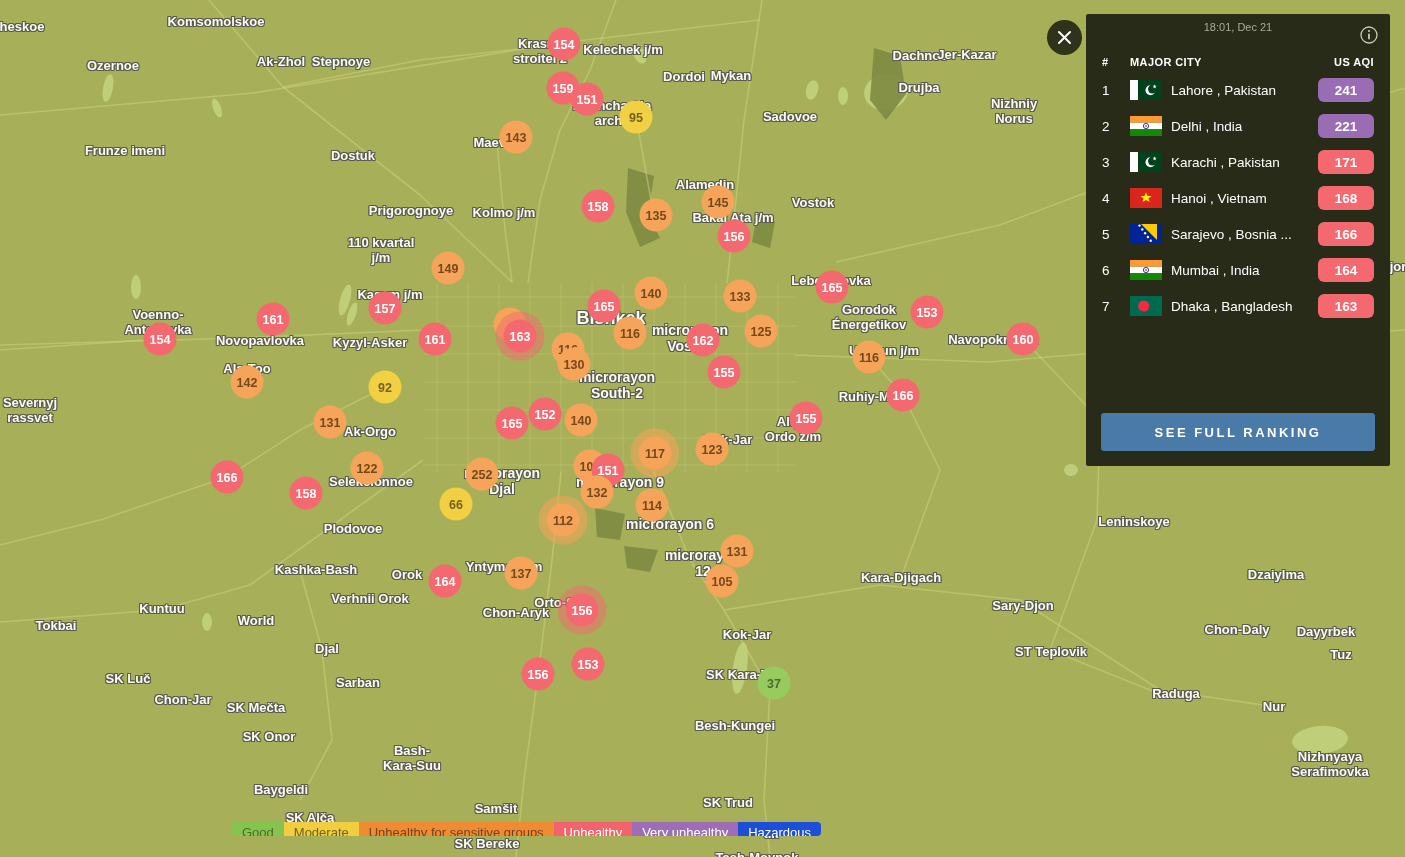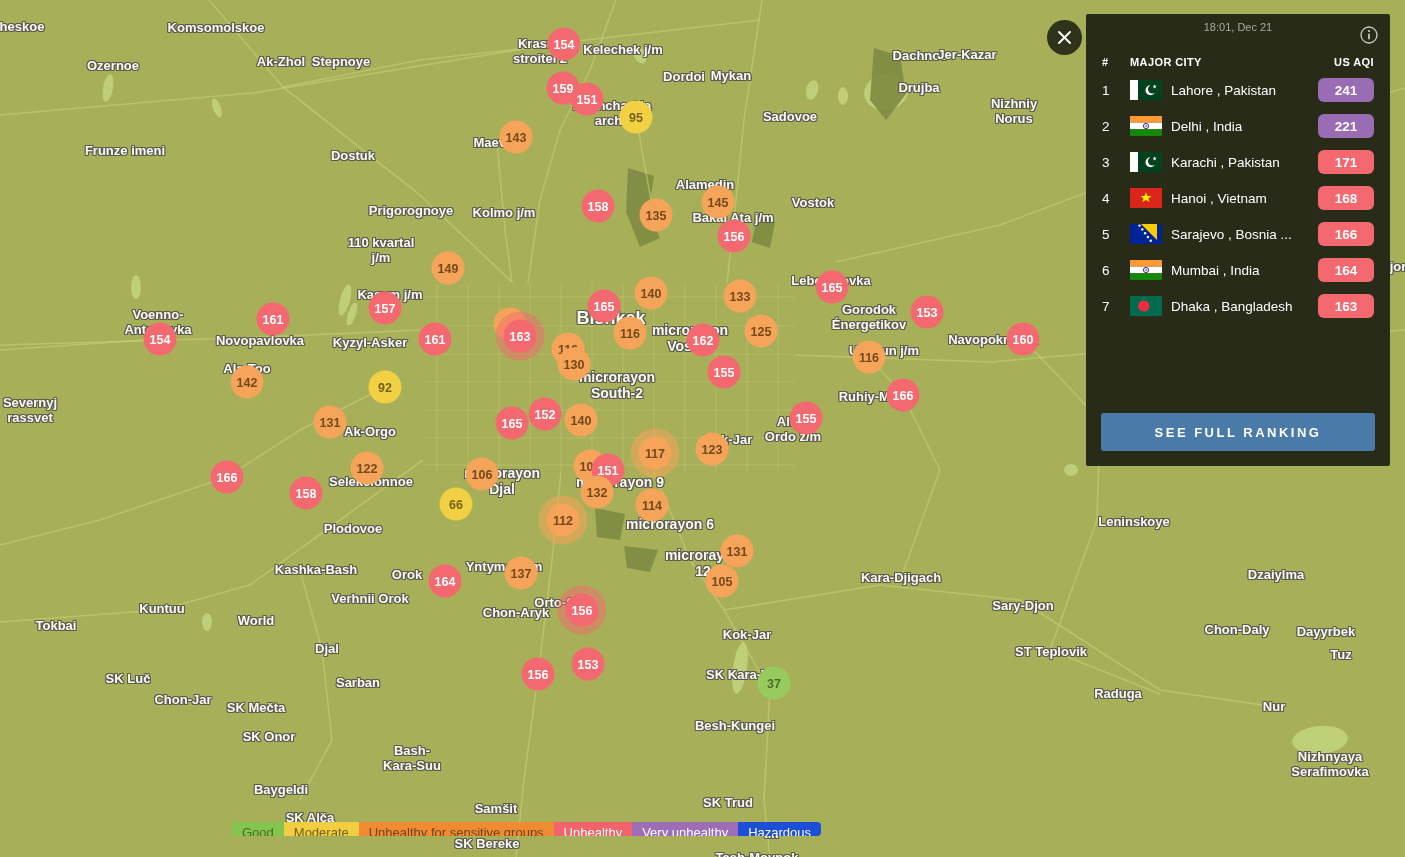--- a/index.html
+++ b/index.html
@@ -111,21 +111,21 @@
       <path d="M160,339 L0,350" fill="none" stroke="#ced67e" stroke-width="1.6" opacity="0.5" stroke-linejoin="round"></path>
       <path d="M227,477 L100,520 L0,545" fill="none" stroke="#ced67e" stroke-width="1.6" opacity="0.5" stroke-linejoin="round"></path>
       <path d="M385,387 L300,430 L227,477" fill="none" stroke="#ced67e" stroke-width="1.6" opacity="0.5" stroke-linejoin="round"></path>
       <path d="M869,357 L903,395 L940,470 L901,578" fill="none" stroke="#ced67e" stroke-width="1.6" opacity="0.5" stroke-linejoin="round"></path>
       <path d="M636,117 L651,200" fill="none" stroke="#ced67e" stroke-width="1.6" opacity="0.5" stroke-linejoin="round"></path>
       <path d="M283,87 L420,60 L564,44" fill="none" stroke="#ced67e" stroke-width="1.6" opacity="0.5" stroke-linejoin="round"></path>
     </svg>
 
   <div id="labels">
       <div class="map-label" style="left: 22px; top: 27px;">heskoe</div>
-      <div class="map-label" style="left: 216px; top: 28px;">Komsomolskoe</div>
+      <div class="map-label" style="left: 216px; top: 22px;">Komsomolskoe</div>
       <div class="map-label" style="left: 113px; top: 66px;">Ozernoe</div>
       <div class="map-label" style="left: 281px; top: 62px;">Ak-Zhol</div>
       <div class="map-label" style="left: 341px; top: 62px;">Stepnoye</div>
       <div class="map-label" style="left: 125px; top: 151px;">Frunze imeni</div>
       <div class="map-label" style="left: 353px; top: 156px;">Dostuk</div>
       <div class="map-label" style="left: 540px; top: 52px;">Krasny
 stroitel 2</div>
       <div class="map-label" style="left: 623px; top: 50px;">Kelechek j/m</div>
       <div class="map-label" style="left: 684px; top: 77px;">Dordoi</div>
       <div class="map-label" style="left: 731px; top: 69px; margin-top: 7px;">Mykan</div>
@@ -198,21 +198,21 @@
       <div class="map-label" style="left: 496px; top: 809px;">Samšit</div>
       <div class="map-label" style="left: 487px; top: 844px;">SK Bereke</div>
       <div class="map-label" style="left: 747px; top: 635px;">Kok-Jar</div>
       <div class="map-label" style="left: 741px; top: 675px;">SK Kara-To</div>
       <div class="map-label" style="left: 735px; top: 726px;">Besh-Kungei</div>
       <div class="map-label" style="left: 728px; top: 803px;">SK Trud</div>
       <div class="map-label" style="left: 901px; top: 578px;">Kara-Djigach</div>
       <div class="map-label" style="left: 1023px; top: 606px;">Sary-Djon</div>
       <div class="map-label" style="left: 1051px; top: 652px;">ST Teplovik</div>
       <div class="map-label" style="left: 1134px; top: 522px;">Leninskoye</div>
-      <div class="map-label" style="left: 1112px; top: 694px; padding-left: 12px;">Raduga</div>
+      <div class="map-label" style="left: 1170px; top: 694px; padding-left: 12px;">Raduga</div>
       <div class="map-label" style="left: 1274px; top: 707px;">Nur</div>
       <div class="map-label" style="left: 1276px; top: 575px;">Dzaiylma</div>
       <div class="map-label" style="left: 1237px; top: 630px;">Chon-Daly</div>
       <div class="map-label" style="left: 1326px; top: 632px;">Dayyrbek</div>
       <div class="map-label" style="left: 1341px; top: 655px;">Tuz</div>
       <div class="map-label" style="left: 1330px; top: 765px;">Nizhnyaya
 Serafimovka</div>
       <div class="map-label" style="left: 771px; top: 834px;">tik</div>
       <div class="map-label" style="left: 1398px; top: 267px;">jor</div>
       <div class="map-label" style="left: 757px; top: 858px;">Tash-Moynok</div>
@@ -254,21 +254,21 @@
       <div class="aqi-marker red" style="left: 806px; top: 418px;">155</div>
       <div class="aqi-marker orange" style="left: 330px; top: 422px;">131</div>
       <div class="aqi-marker red" style="left: 512px; top: 423px;">165</div>
       <div class="aqi-marker red" style="left: 545px; top: 414px;">152</div>
       <div class="aqi-marker orange" style="left: 581px; top: 420px;">140</div>
       <div class="aqi-marker orange" style="left: 712px; top: 449px;">123</div>
       <div class="aqi-marker orange halo" style="left: 655px; top: 453px;">117</div>
       <div class="aqi-marker orange" style="left: 367px; top: 468px;">122</div>
       <div class="aqi-marker red" style="left: 227px; top: 477px;">166</div>
       <div class="aqi-marker red" style="left: 306px; top: 493px;">158</div>
-      <div class="aqi-marker orange" style="left: 482px; top: 474px;">106</div>
+      <div class="aqi-marker orange" style="left: 482px; top: 474px;">252</div>
       <div class="aqi-marker orange" style="left: 590px; top: 466px;">102</div>
       <div class="aqi-marker red" style="left: 608px; top: 470px;">151</div>
       <div class="aqi-marker orange" style="left: 597px; top: 492px;">132</div>
       <div class="aqi-marker yellow" style="left: 456px; top: 504px;">66</div>
       <div class="aqi-marker orange" style="left: 652px; top: 505px;">114</div>
       <div class="aqi-marker orange halo" style="left: 563px; top: 520px;">112</div>
       <div class="aqi-marker orange" style="left: 737px; top: 551px;">131</div>
       <div class="aqi-marker orange" style="left: 521px; top: 573px;">137</div>
       <div class="aqi-marker orange" style="left: 722px; top: 581px;">105</div>
       <div class="aqi-marker red" style="left: 445px; top: 581px;">164</div>

